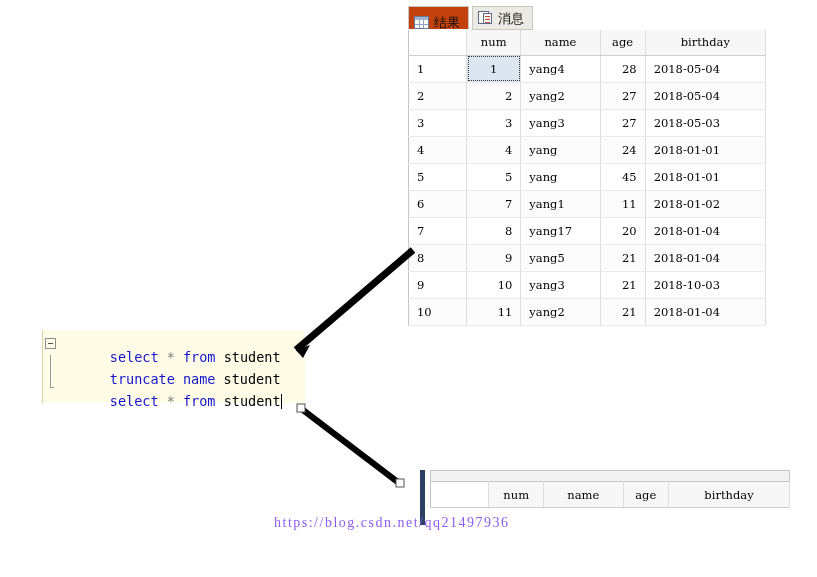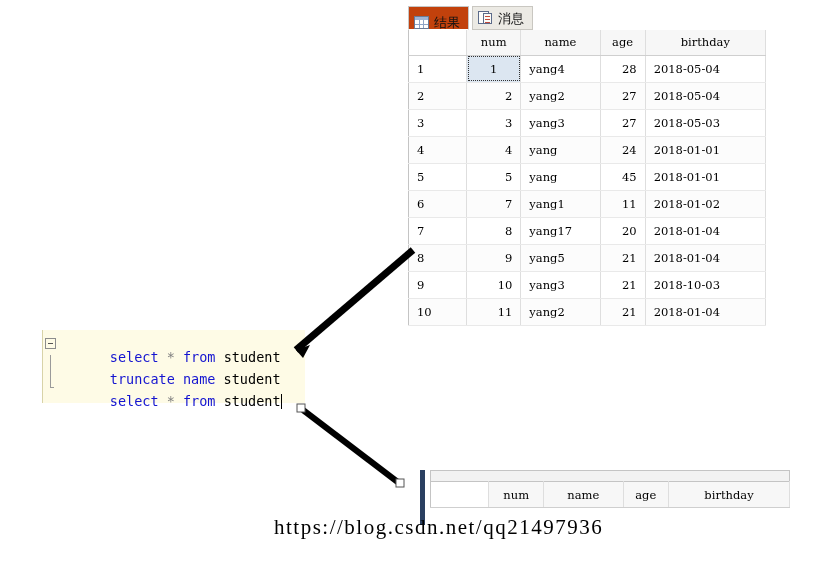--- a/index.html
+++ b/index.html
@@ -263,23 +263,23 @@
     width: 817px; height: 577px;
     pointer-events: none;
   }
 
   
   #watermark {
     position: absolute;
     left: 274px;
     top: 515px;
     font-family: "Liberation Serif", serif;
-    font-size: 21px;
+    font-size: 14px;
     letter-spacing: 1.5px;
-    color: #000000;
+    color: #8b5cf6;
     white-space: nowrap;
   }
 </style>
 </head>
 <body>
 
 <div id="results-pane">
 
   <div class="tab-strip">
     <div class="tab active">

